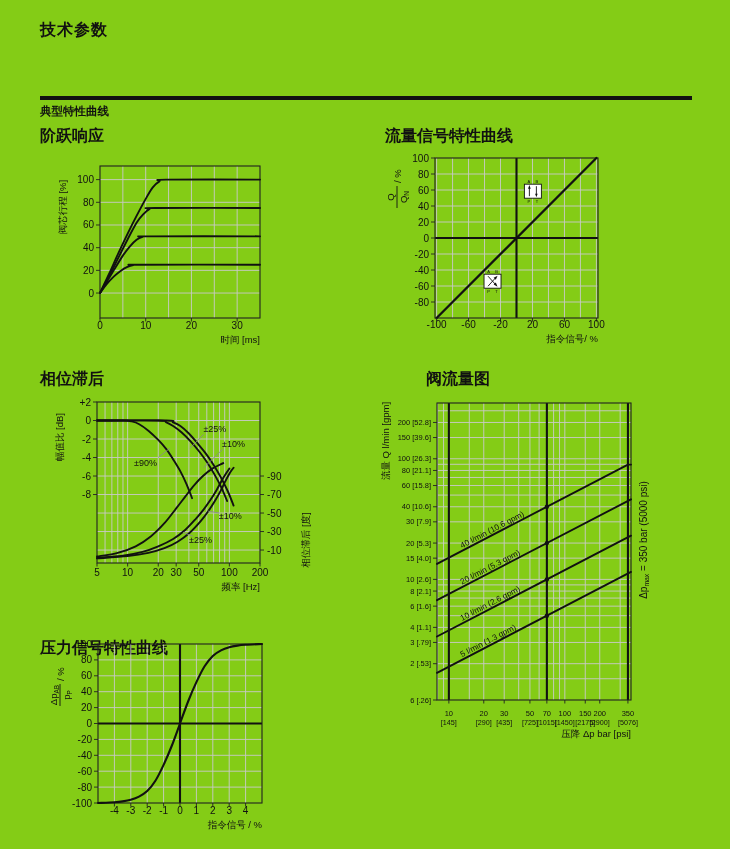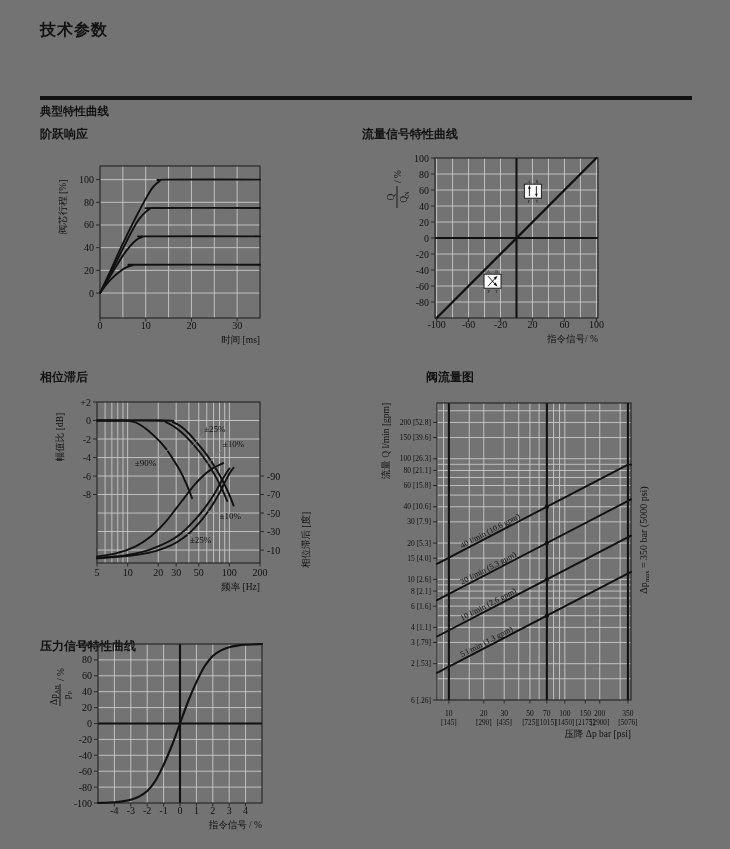--- a/index.html
+++ b/index.html
@@ -1,21 +1,21 @@
 <!DOCTYPE html>
 <html><head>
 <meta charset="utf-8">
 <style>
   html,body{margin:0;padding:0;background:#fff;}
   body{width:730px;height:849px;font-family:"Liberation Sans",sans-serif;}
-  .page{position:relative;width:730px;height:849px;background:#737373;color:#111;overflow:hidden;font-family:Liberation Serif, serif;}
+  .page{position:relative;width:730px;height:849px;background:#84cc16;color:#111;overflow:hidden;}
   .page-title{position:absolute;left:40px;top:20px;margin:0;font-size:16px;font-weight:bold;letter-spacing:1px;}
   .rule{position:absolute;left:40px;top:96px;width:652px;height:4px;background:#111;}
   .section-heading{position:absolute;left:40px;top:104px;margin:0;font-size:11.5px;font-weight:bold;}
-  .chart-title{position:absolute;font-size:12px;font-weight:bold;white-space:nowrap;text-align:center;}
+  .chart-title{position:absolute;font-size:16px;font-weight:bold;white-space:nowrap;text-align:center;}
   svg.chart{position:absolute;overflow:visible;}
 </style>
 </head>
 <body>
 
 <div class="page">
   <h1 class="page-title">技术参数</h1>
   <div class="rule"></div>
   <h2 class="section-heading">典型特性曲线</h2>
   <div id="charts">
@@ -60,21 +60,21 @@
           <line x1="96" y1="224.98507462686567" x2="100" y2="224.98507462686567" stroke="#222" stroke-width="0.9"></line>
           <text x="94" y="228.48507462686567" font-size="10" fill="#111111" text-anchor="end">60</text>
           <line x1="96" y1="202.2985074626866" x2="100" y2="202.2985074626866" stroke="#222" stroke-width="0.9"></line>
           <text x="94" y="205.7985074626866" font-size="10" fill="#111111" text-anchor="end">80</text>
           <line x1="96" y1="179.61194029850748" x2="100" y2="179.61194029850748" stroke="#222" stroke-width="0.9"></line>
           <text x="94" y="183.11194029850748" font-size="10" fill="#111111" text-anchor="end">100</text>
         </g>
         <text x="260" y="343" font-size="9.5" fill="#111111" text-anchor="end">时间 [ms]</text>
         <text x="66" y="207" font-size="9.5" fill="#111111" text-anchor="middle" transform="rotate(-90,66,207)">阀芯行程 [%]</text>
       </svg>
-      <div class="chart-title" style="left: 362px; top: 126px;">流量信号特性曲线</div>
+      <div class="chart-title" style="left: 385px; top: 126px;">流量信号特性曲线</div>
       <svg class="chart" viewBox="368 143 362 218" width="362" height="218" style="left: 368px; top: 143px;">
         <g>
           <line x1="436.5980392156863" y1="158" x2="436.5980392156863" y2="318" stroke="#c9c9c9" stroke-width="0.9"></line>
           <line x1="452.578431372549" y1="158" x2="452.578431372549" y2="318" stroke="#c9c9c9" stroke-width="0.9"></line>
           <line x1="468.55882352941177" y1="158" x2="468.55882352941177" y2="318" stroke="#c9c9c9" stroke-width="0.9"></line>
           <line x1="484.5392156862745" y1="158" x2="484.5392156862745" y2="318" stroke="#c9c9c9" stroke-width="0.9"></line>
           <line x1="500.51960784313724" y1="158" x2="500.51960784313724" y2="318" stroke="#c9c9c9" stroke-width="0.9"></line>
           <line x1="532.4803921568628" y1="158" x2="532.4803921568628" y2="318" stroke="#c9c9c9" stroke-width="0.9"></line>
           <line x1="548.4607843137255" y1="158" x2="548.4607843137255" y2="318" stroke="#c9c9c9" stroke-width="0.9"></line>
           <line x1="564.4411764705883" y1="158" x2="564.4411764705883" y2="318" stroke="#c9c9c9" stroke-width="0.9"></line>

